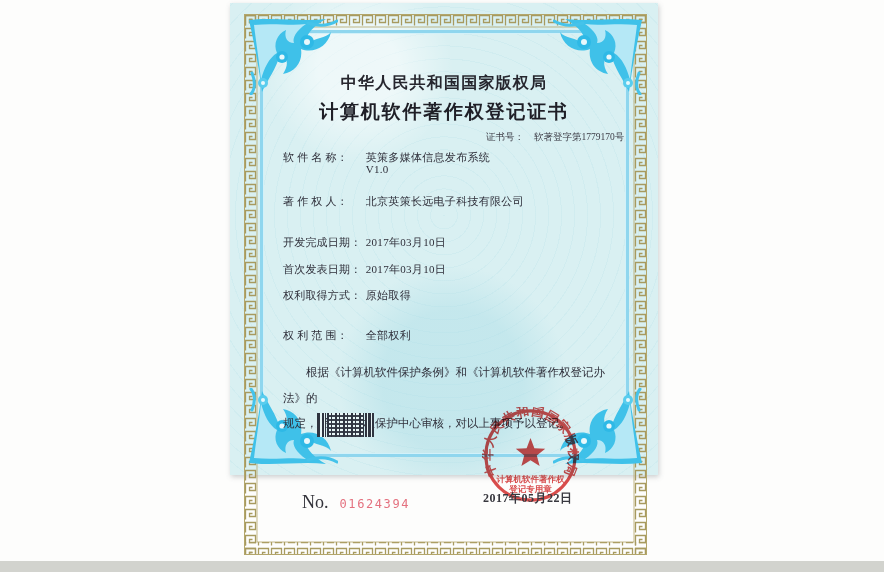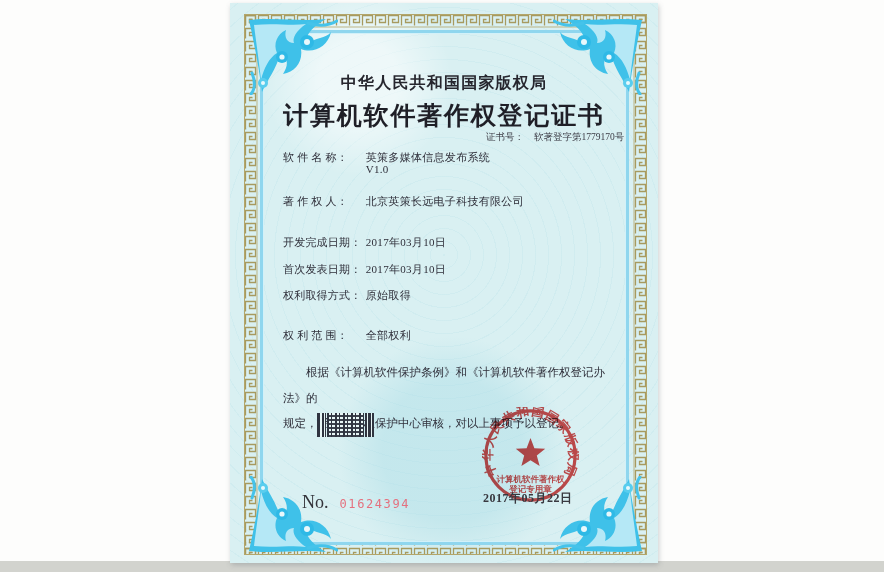--- a/index.html
+++ b/index.html
@@ -3,21 +3,21 @@
 <meta charset="utf-8">
 <style>
   html,body{margin:0;padding:0;}
   body{
     width:884px;height:572px;overflow:hidden;background:#fdfdfc;
     font-family:"Liberation Serif","DejaVu Serif",serif;
     position:relative;
   }
   .desk{position:absolute;left:0;right:0;bottom:0;height:11px;background:#d2d3ce;}
   .paper{
-    position:absolute;left:230px;top:3px;width:428px;height:560px;
+    position:absolute;left:230px;top:3px;width:428px;height:472px;
     background-color:#d9f0f2;
     background-image:
       radial-gradient(circle at 52% 80%, rgba(171,221,230,.45) 0 70px, rgba(171,221,230,0) 115px),
       radial-gradient(circle at 30% 14%, rgba(255,255,255,.55) 0 40px, rgba(255,255,255,0) 95px),
       repeating-radial-gradient(circle at 50% 45%, rgba(186,226,233,.28) 0 1px, rgba(186,226,233,0) 1px 13px);
     box-shadow:1px 2px 5px rgba(90,100,105,.3);
   }
   .meander{position:absolute;left:14px;top:11px;}
   .innerframe{
     position:absolute;left:30px;top:27px;right:29px;bottom:18px;
@@ -28,21 +28,21 @@
   .fl.tl{left:16px;top:14px;}
   .fl.tr{right:13px;top:14px;transform:scaleX(-1);}
   .fl.bl{left:16px;bottom:9px;transform:scaleY(-1);}
   .fl.br{right:13px;bottom:9px;transform:scale(-1,-1);}
   .authority{
     position:absolute;left:0;right:0;top:70px;text-align:center;
     font-size:16px;font-weight:700;letter-spacing:1.2px;color:#26262e;
   }
   .title{
     position:absolute;left:0;right:0;top:96px;text-align:center;
-    font-size:25px;font-weight:700;letter-spacing:1.8px;color:#1f1f27;
+    font-size:19px;font-weight:700;letter-spacing:1.8px;color:#1f1f27;
   }
   .certno{
     position:absolute;left:256px;top:128px;
     font-size:9.5px;color:#3c3c46;white-space:nowrap;
   }
   .certno .gap{display:inline-block;width:10px;}
   .row{position:absolute;left:53px;font-size:11px;color:#2f2f3a;white-space:nowrap;}
   .flabel{display:inline-block;width:80px;letter-spacing:.2px;}
   .fvalue{letter-spacing:.3px;margin-top:32px;}
   .statement{

